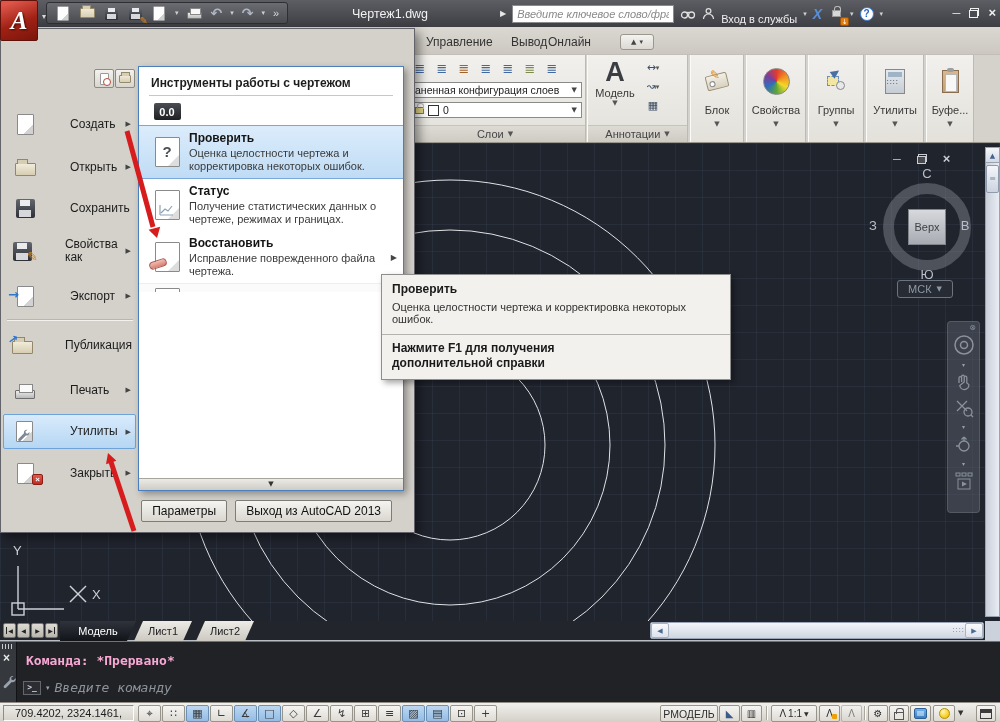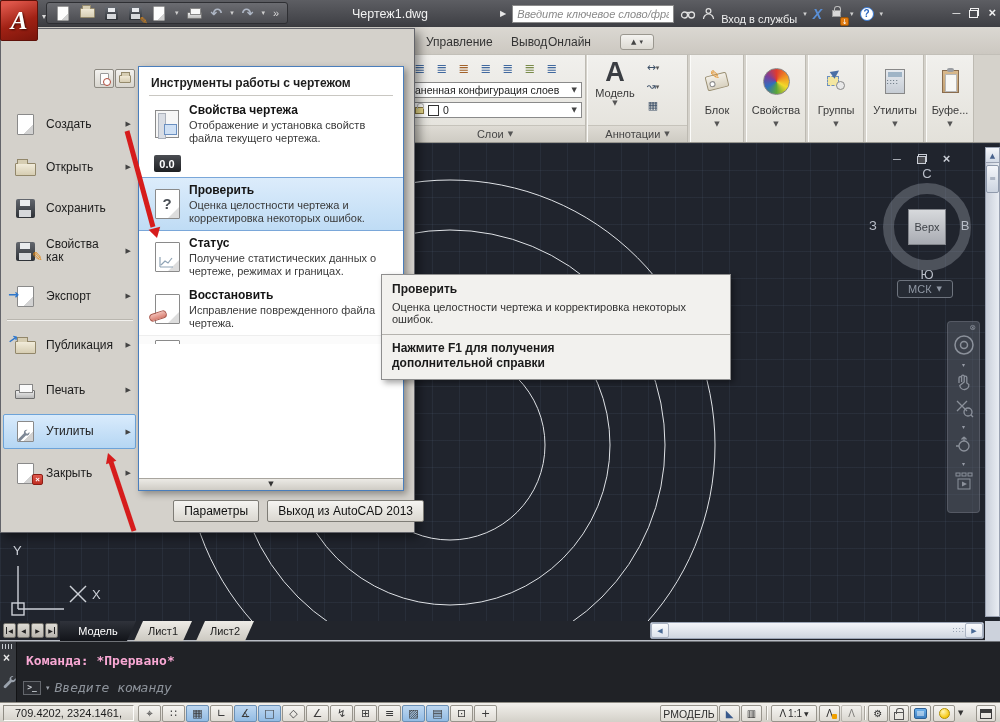--- a/index.html
+++ b/index.html
@@ -144,21 +144,21 @@
 
   
   .appmenu{left:0;top:28px;width:415px;height:505px;background:#d4d1cb;border:1px solid #63646a;box-shadow:4px 4px 10px rgba(0,0,0,0.45);z-index:20;}
   .am-search{position:absolute;left:139px;top:4px;width:268px;height:20px;}
   .am-search input{width:100%;height:100%;border:1px solid #889ab0;background:#fff;font:italic 11px "Liberation Sans",sans-serif;color:#777;padding:0 20px 0 5px;}
   .mag{position:absolute;right:5px;top:5px;width:7px;height:7px;border:1.5px solid #777;border-radius:50%;}
   .mag::after{content:"";position:absolute;left:6px;top:6px;width:5px;height:1.5px;background:#777;transform:rotate(40deg);}
   .am-mini{position:absolute;top:40px;width:20px;height:19px;background:linear-gradient(#f3f2ef,#d9d6cf);border:1px solid #8d8a82;border-radius:2px;
     display:flex;align-items:center;justify-content:center;}
   .lm{position:absolute;left:2px;width:133px;display:flex;align-items:center;gap:8px;padding:0 4px 0 8px;border:1px solid transparent;border-radius:2px;}
-  .lm-label{font-size:12px;color:#1c1c1c;flex:1;line-height:13px;}
+  .lm-label{font-size:12px;color:#1c1c1c;flex:1;line-height:13px;margin-left:24px;}
   .lm-arr{font-size:7px;color:#444;}
   .lm.active{background:linear-gradient(#d9ebfc,#b5d6f3);border-color:#6da3d8;}
   .lm-sep{position:absolute;left:6px;width:126px;height:1px;background:#b9b6af;box-shadow:0 1px 0 #f2f1ee;}
   .sheet-lg{display:inline-block;width:17px;height:21px;background:linear-gradient(135deg,#fff 72%,#d2d2d2 73%);border:1px solid #8a8a8a;border-radius:1px;position:relative;}
   .folder-lg{display:inline-block;width:21px;height:13px;background:linear-gradient(#f1ebda,#d6cdb2);border:1px solid #92876a;border-radius:1px;position:relative;margin-top:5px;}
   .folder-lg::before{content:"";position:absolute;top:-5px;left:1px;width:9px;height:4px;background:#d6cdb2;border:1px solid #92876a;border-bottom:none;}
   .floppy-lg{display:inline-block;width:19px;height:19px;background:linear-gradient(#63676e,#2d3136);border-radius:2px;position:relative;}
   .floppy-lg::before{content:"";position:absolute;top:1px;left:4px;width:10px;height:6px;background:#eaecee;}
   .floppy-lg::after{content:"";position:absolute;bottom:1px;left:3px;width:12px;height:7px;background:#d6d8db;}
   .printer-lg{display:inline-block;width:20px;height:9px;background:linear-gradient(#ededed,#b9b9b9);border:1px solid #6e6e6e;border-radius:1px;position:relative;margin-top:8px;}
@@ -180,21 +180,21 @@
   .fi-arr{margin-left:auto;align-self:center;font-size:8px;color:#444;padding-left:2px;}
   .ic-sheet{width:25px;height:30px;background:linear-gradient(135deg,#fff 78%,#ddd 79%);border:1px solid #8a8a8a;border-radius:1px;position:relative;}
   .ic-units{width:27px;height:17px;background:linear-gradient(#4a4d52,#1e2023);border-radius:2px;color:#fff;font-size:11px;font-weight:bold;display:flex;align-items:center;justify-content:center;}
   .ic-props{width:24px;height:28px;background:#f6f6f6;border:1px solid #8a8a8a;position:relative;}
   .ic-props::before{content:"";position:absolute;left:2px;top:2px;width:6px;height:24px;background:#d9dde4;border:1px solid #aab0ba;}
   .ic-props::after{content:"";position:absolute;right:1px;bottom:2px;width:11px;height:9px;background:#cfe0f4;border:1px solid #6a8fc0;}
   .qmark{position:absolute;left:0;right:0;top:5px;text-align:center;font-size:15px;font-weight:bold;color:#4a4f56;}
   .pill{position:absolute;left:-7px;bottom:3px;width:18px;height:8px;background:linear-gradient(#f2bcb3,#d87f72);border:1px solid #a85448;border-radius:4px;transform:rotate(-18deg);}
   .fo-sliver{height:9px;overflow:hidden;border-top:1px solid #eee;background:#fbfbfb;}
   .fo-scroll{margin-top:auto;height:12px;background:linear-gradient(#eceae5,#cfccc5);border-top:1px solid #a8a59e;text-align:center;font-size:7px;color:#333;line-height:11px;}
-  .am-footer{position:absolute;left:0;bottom:0;width:100%;height:43px;display:flex;align-items:center;justify-content:flex-end;gap:8px;padding-right:14px;margin-left:24px;}
+  .am-footer{position:absolute;left:0;bottom:0;width:100%;height:43px;display:flex;align-items:center;justify-content:flex-end;gap:8px;padding-right:22px;}
   .am-btn{height:22px;background:linear-gradient(#f5f4f1,#dad7d0);border:1px solid #7e7c76;border-radius:2px;font-size:12px;color:#111;padding:0 10px;display:flex;align-items:center;}
 
   
   .tooltip{left:381px;top:274px;width:350px;background:#f2f1ee;border:1px solid #8e8e8e;box-shadow:3px 3px 6px rgba(0,0,0,0.35);z-index:30;}
   .tt-title{font-size:12px;font-weight:bold;color:#1a1a1a;padding:7px 10px 3px;}
   .tt-body{font-size:11px;color:#333;padding:2px 10px 9px;}
   .tt-hr{border:none;border-top:1px solid #b5b3ae;margin:0;}
   .tt-hint{font-size:12px;font-weight:bold;color:#1a1a1a;padding:6px 10px 8px;width:240px;line-height:15px;}
 </style>
 </head>
@@ -654,29 +654,20 @@
         </span>
       <span class="lm-label">Закрыть</span>
       <span class="lm-arr g">▶</span>
     </div>
 
     <div class="flyout">
       <div class="fo-title">Инструменты работы с чертежом</div>
       <hr class="fo-hr">
       <div class="fi">
         <span class="fi-ico">
-            <span class="ic-props"></span>
-          </span>
-        <span>
-            <div class="fi-t">Свойства чертежа</div>
-            <div class="fi-d">Отображение и установка свойств файла текущего чертежа.</div>
-          </span>
-      </div>
-      <div class="fi">
-        <span class="fi-ico">
             <span class="ic-units">0.0</span>
           </span>
       </div>
       <div class="fi sel">
         <span class="fi-ico">
             <span class="ic-sheet">
               <span class="qmark">?</span>
             </span>
           </span>
         <span>

